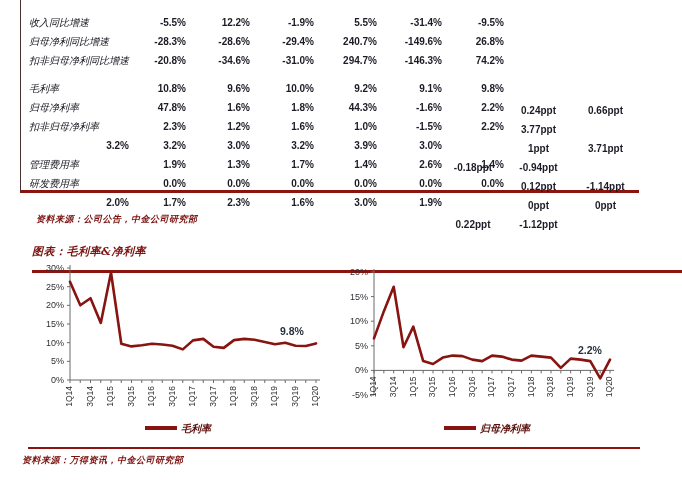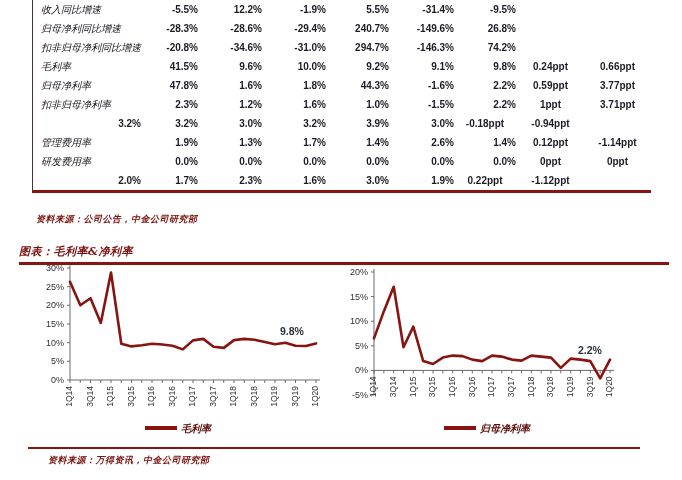--- a/index.html
+++ b/index.html
@@ -1,36 +1,36 @@
 <!DOCTYPE html>
 <html><head>
 <meta charset="utf-8">
 <style>
   html,body{margin:0;padding:0;background:#ffffff;}
   #page{position:relative;width:682px;height:480px;background:#ffffff;overflow:hidden;
         font-family:"Liberation Sans",sans-serif;color:#1c1c24;}
 
   
-  #metrics-table{position:absolute;left:32px;top:0;width:618px;
+  #metrics-table{position:absolute;left:20px;top:0;width:618px;
                  border-left:1px solid #4a3030;border-bottom:3px solid #8b1410;}
   .t-row{display:grid;grid-template-columns:108px 57px 64px 64px 63px 65px 62px 69px 65px;
          height:19px;line-height:19px;align-items:center;}
   .t-label{font-family:"DejaVu Serif",serif;font-style:italic;font-size:10px;
            color:#14141c;padding-left:8px;white-space:nowrap;font-weight:500;}
   .t-num{font-size:10px;font-weight:700;text-align:right;color:#1c1c26;}
-  .t-ppt{font-size:10px;font-weight:700;text-align:center;color:#1c1c26;}
+  .t-ppt{font-size:10px;font-weight:700;text-align:center;color:#1c1c26;margin-top:44px;}
 
   .source-note{position:absolute;font-family:"DejaVu Serif",serif;font-style:italic;
                font-weight:700;font-size:9px;color:#7a1210;letter-spacing:.5px;}
   #table-source{left:36px;top:213px;}
-  #charts-source{left:48px;top:454px;}
+  #charts-source{left:22px;top:454px;}
 
   
-  #section-header{position:absolute;left:19px;top:241px;width:650px;
-                  border-bottom:3px solid #8b1410;padding-bottom:3px;}
+  #section-header{position:absolute;left:32px;top:241px;width:650px;
+                  border-bottom:3px solid #8b1410;padding-bottom:11px;}
   #section-title{font-family:"DejaVu Serif",serif;font-style:italic;font-weight:700;
                  font-size:11px;color:#7a1210;letter-spacing:.5px;}
 
   
   .chart-svg{position:absolute;top:260px;}
   #chart-gross{left:26px;}
   #chart-net{left:338px;}
 
   #footer-rule{position:absolute;left:28px;top:447px;width:612px;height:2px;background:#8b1410;}
 </style>
@@ -68,38 +68,37 @@
         <div class="t-num">-34.6%</div>
         <div class="t-num">-31.0%</div>
         <div class="t-num">294.7%</div>
         <div class="t-num">-146.3%</div>
         <div class="t-num">74.2%</div>
         <div class="t-ppt"></div>
         <div class="t-ppt"></div>
       </div>
       <div class="t-row">
         <div class="t-label">毛利率</div>
-        <div class="t-num">41.5%</div>
+        <div class="t-num">10.8%</div>
         <div class="t-num">9.6%</div>
         <div class="t-num">10.0%</div>
         <div class="t-num">9.2%</div>
         <div class="t-num">9.1%</div>
         <div class="t-num">9.8%</div>
         <div class="t-ppt">0.24ppt</div>
         <div class="t-ppt">0.66ppt</div>
       </div>
       <div class="t-row">
         <div class="t-label">归母净利率</div>
         <div class="t-num">47.8%</div>
         <div class="t-num">1.6%</div>
         <div class="t-num">1.8%</div>
         <div class="t-num">44.3%</div>
         <div class="t-num">-1.6%</div>
         <div class="t-num">2.2%</div>
-        <div class="t-ppt">0.59ppt</div>
         <div class="t-ppt">3.77ppt</div>
       </div>
       <div class="t-row">
         <div class="t-label">扣非归母净利率</div>
         <div class="t-num">2.3%</div>
         <div class="t-num">1.2%</div>
         <div class="t-num">1.6%</div>
         <div class="t-num">1.0%</div>
         <div class="t-num">-1.5%</div>
         <div class="t-num">2.2%</div>

